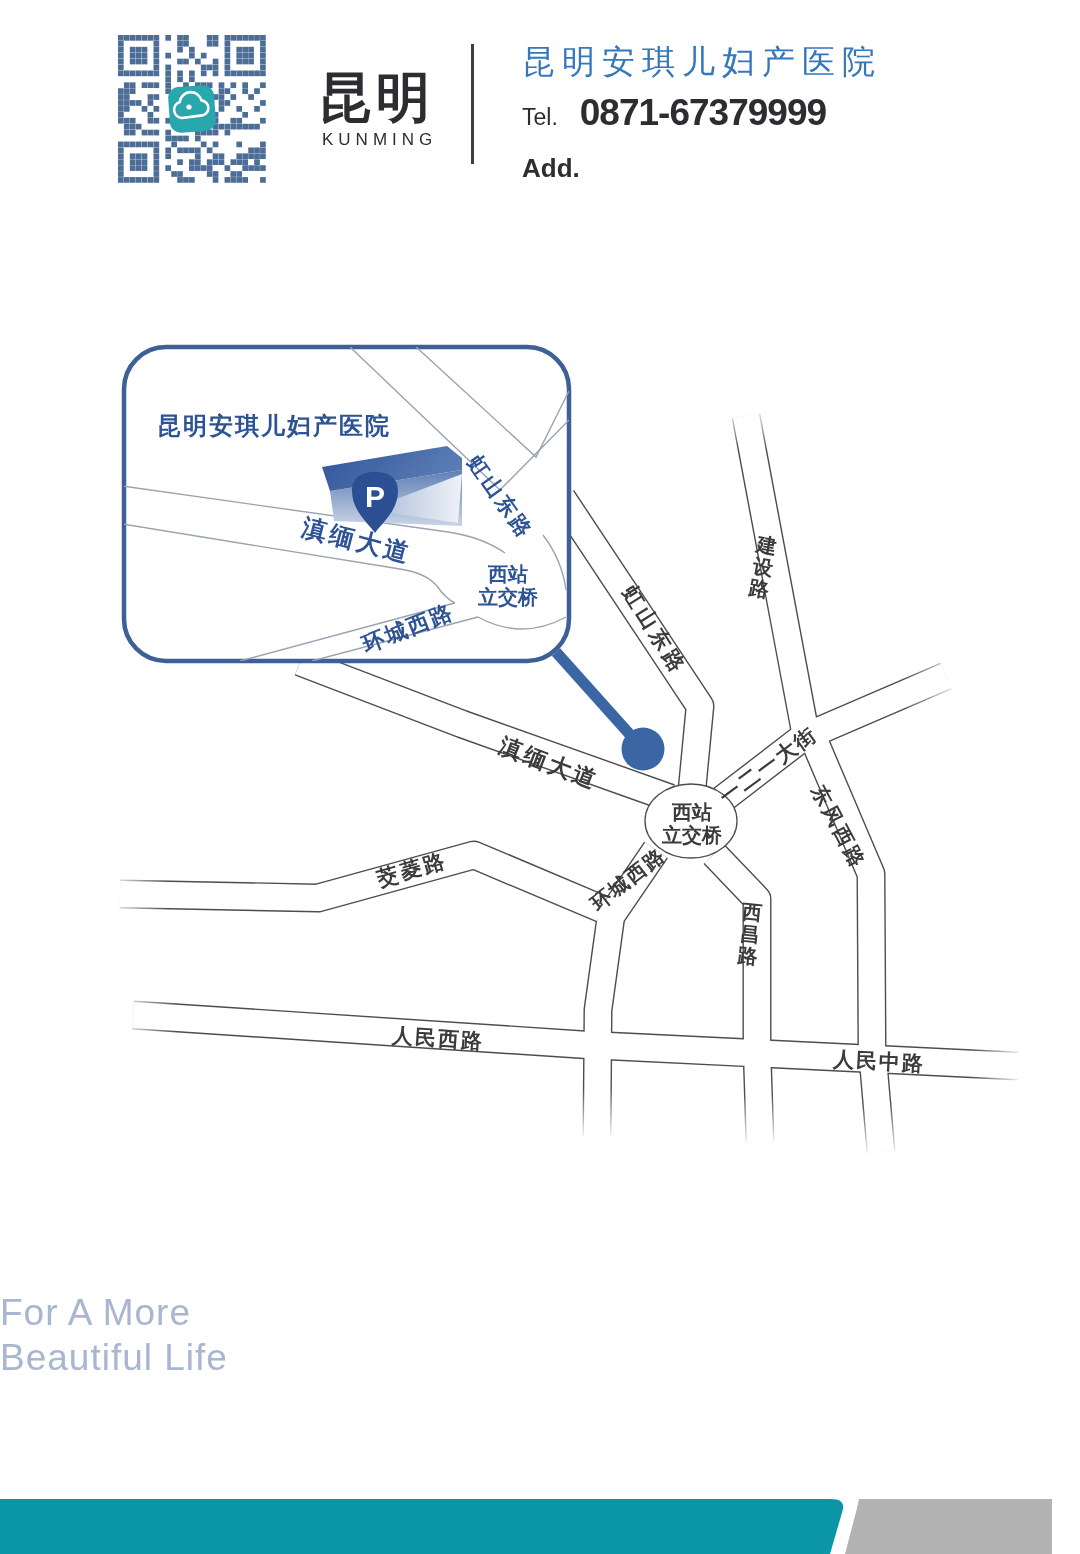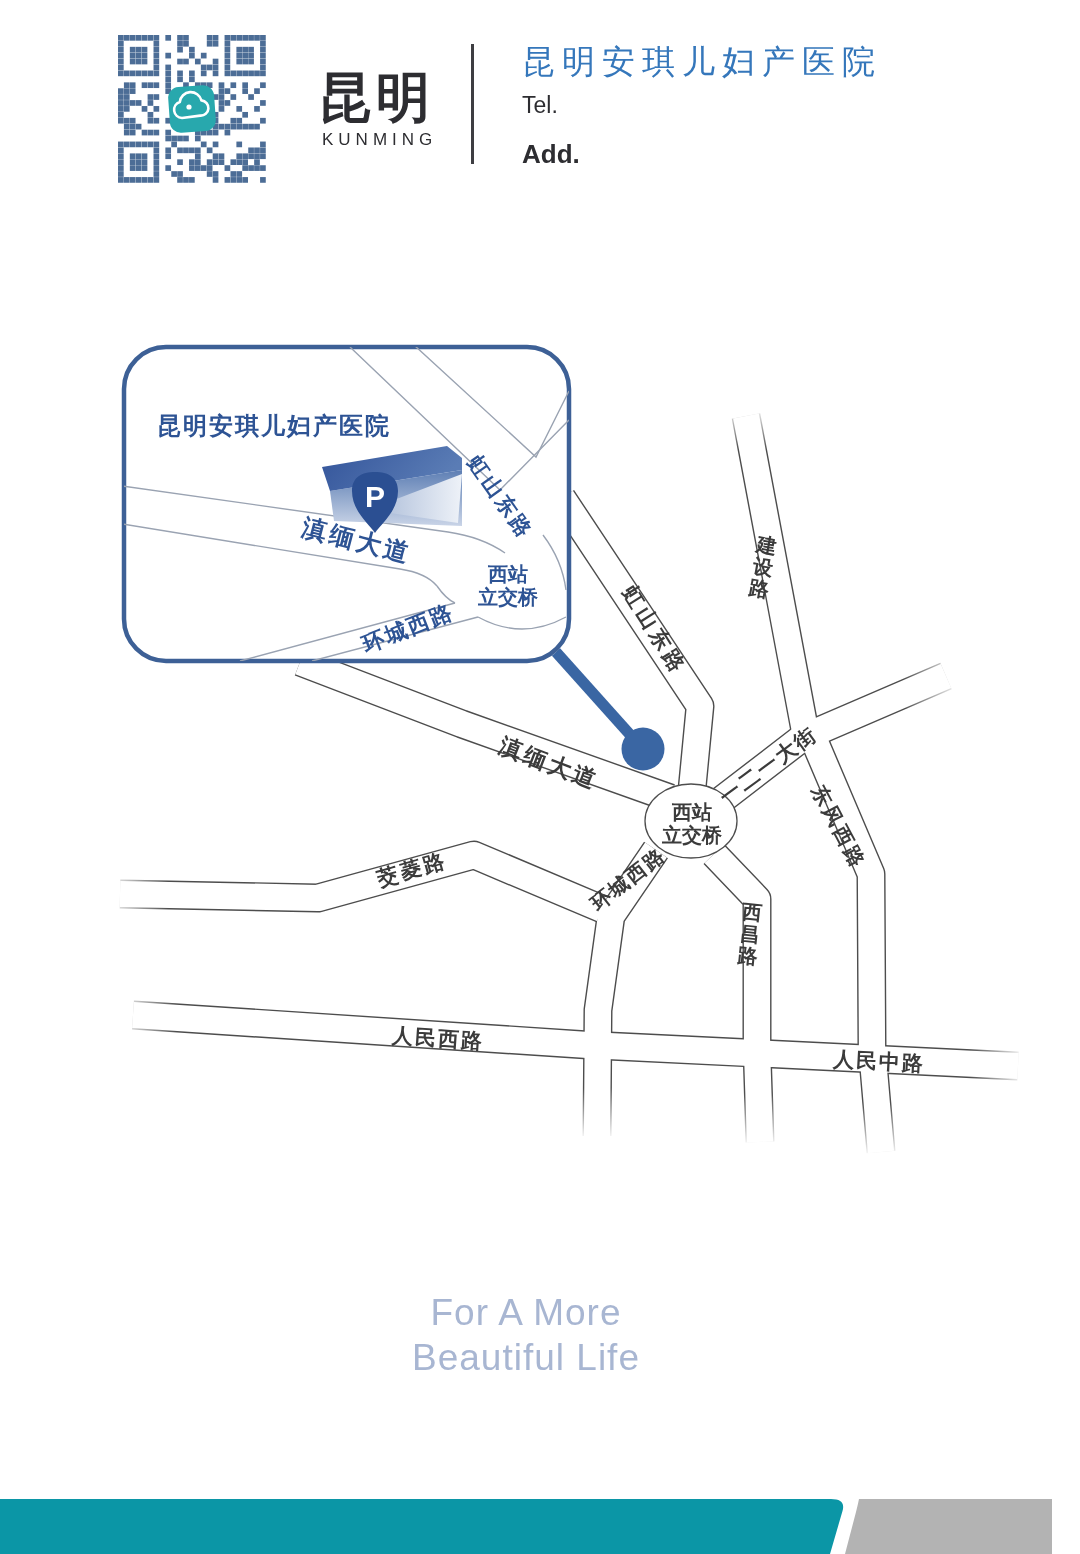--- a/index.html
+++ b/index.html
@@ -10,34 +10,34 @@
   .hdr-brand-cn{position:absolute;left:318px;top:62px;font-size:54px;font-weight:700;
     color:#2d2d31;letter-spacing:4px;}
   .hdr-brand-en{position:absolute;left:322px;top:130px;font-size:17px;font-weight:500;
     color:#2d2d31;letter-spacing:5px;text-align:center;}
   .hdr-divider{position:absolute;left:471px;top:44px;width:3px;height:120px;background:#3e3e42;}
   .hdr-title{position:absolute;left:522px;top:40px;font-size:33px;font-weight:500;
     color:#3577bb;letter-spacing:7px;white-space:nowrap;}
   .hdr-tel{position:absolute;left:522px;top:92px;display:flex;align-items:baseline;color:#2d2d31;white-space:nowrap;}
   .hdr-tel .tel-label{font-size:23px;font-weight:500;margin-right:22px;}
   .hdr-tel .tel-number{font-size:37px;font-weight:700;letter-spacing:-1px;}
-  .hdr-add{position:absolute;left:522px;top:139px;display:flex;align-items:flex-end;color:#2d2d31;white-space:nowrap;}
+  .hdr-add{position:absolute;left:522px;top:153px;display:flex;align-items:flex-end;color:#2d2d31;white-space:nowrap;}
   .hdr-add .add-label{font-size:26px;font-weight:700;margin-right:5px;}
   .hdr-add .add-text{font-size:26px;font-weight:500;letter-spacing:1px;}
 
   
   .map-svg{position:absolute;left:0;top:0;width:1080px;height:1554px;}
   .road-dark path, .road-dark use{stroke:#4d4d4d;stroke-width:29;fill:none;stroke-linejoin:round;stroke-linecap:butt;}
   .road-white path, .road-white use{stroke:#ffffff;stroke-width:26.2;fill:none;stroke-linejoin:round;stroke-linecap:butt;}
   .rlabel{fill:#3b3b3b;font-weight:600;font-family:"Liberation Sans","DejaVu Sans",sans-serif;}
   .blabel{fill:#2d5394;font-weight:700;font-family:"Liberation Sans","DejaVu Sans",sans-serif;}
   .iline{stroke:#9aa3b2;stroke-width:1.4;fill:none;}
 
   
-  .slogan{position:absolute;left:0;right:0;top:1290px;text-align:center;color:#a8b6d2;
+  .slogan{position:absolute;left:0;right:0;top:1290px;text-align:left;color:#a8b6d2;
     font-size:37px;line-height:1.22;font-weight:500;letter-spacing:1px;}
 </style>
 </head>
 <body>
 
 <div id="page">
 
   <div>
     <svg class="map-svg" width="1080" height="1554" viewBox="0 0 1080 1554" style="width:1080px;height:1554px;">
       <g id="qr-modules">
@@ -318,20 +318,21 @@
       <rect x="169" y="86" width="46" height="46" rx="11" fill="#28a8ad" transform="rotate(-4 192 109)"></rect>
       <path d="M182 118 a8.2 8.2 0 0 1 -2.2 -16 a11 11 0 0 1 21.6 -1.6 a7.6 7.6 0 0 1 -1.2 15.2 z" fill="none" stroke="#ffffff" stroke-width="2.6" stroke-linejoin="round"></path>
       <circle cx="189" cy="107" r="2.6" fill="#ffffff"></circle>
     </svg>
     <div class="hdr-brand-cn">昆明</div>
     <div class="hdr-brand-en">KUNMING</div>
     <div class="hdr-divider"></div>
     <div class="hdr-title">昆明安琪儿妇产医院</div>
     <div class="hdr-tel">
       <span class="tel-label">Tel.</span>
+      <span class="tel-number">0871-67379999</span>
     </div>
     <div class="hdr-add">
       <span class="add-label">Add.</span>
     </div>
   </div>
 
   <svg class="map-svg" width="1080" height="1554" viewBox="0 0 1080 1554">
     <defs>
       <path id="rd-dianmian" d="M 300,662 L 462,724 L 670,798"></path>
       <path id="rd-hongshan" d="M 562,498 L 700,706 L 691,800"></path>

